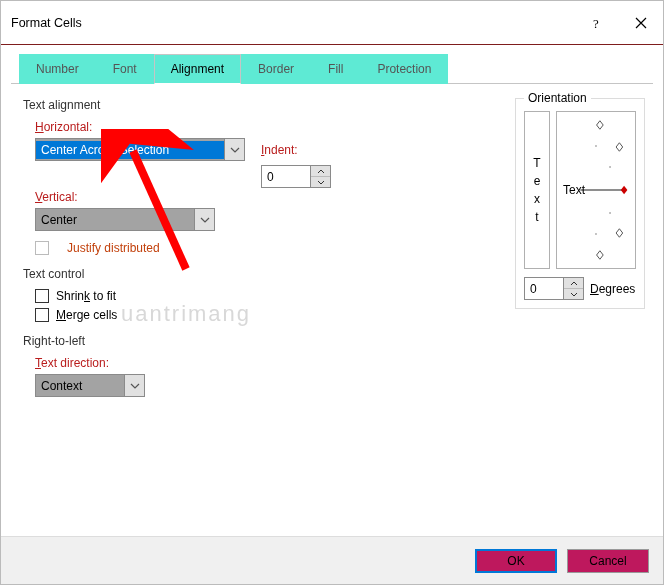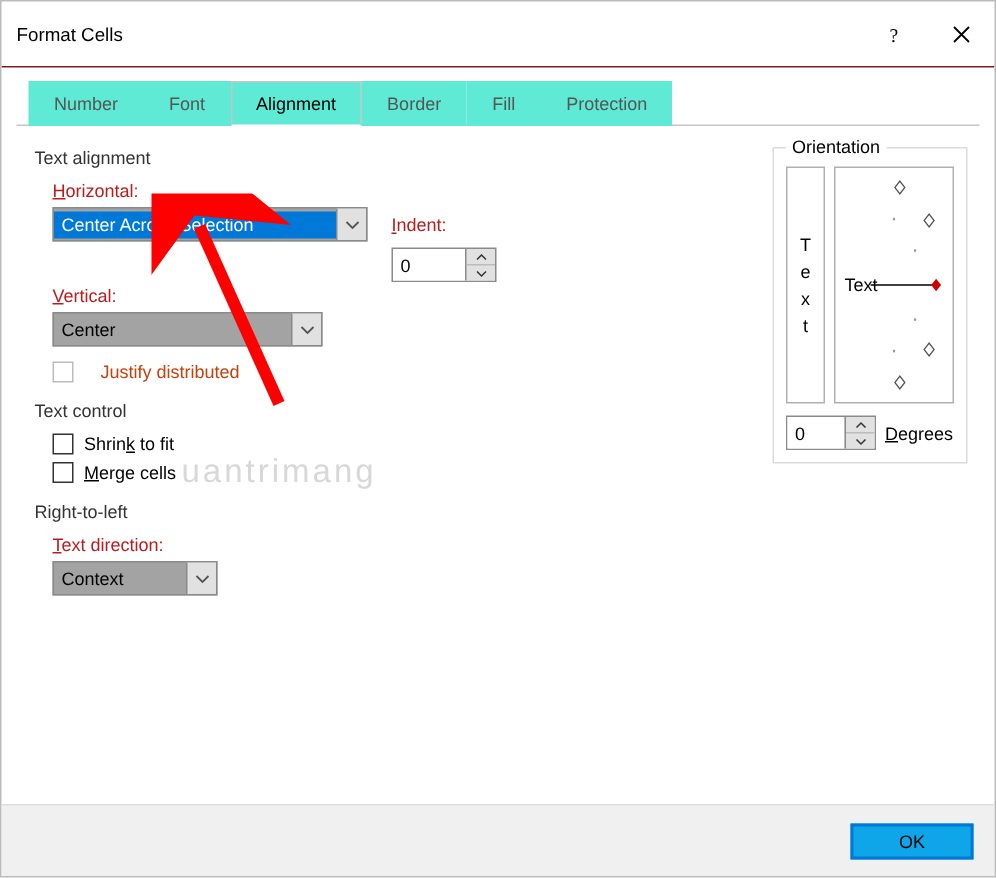--- a/index.html
+++ b/index.html
@@ -176,21 +176,21 @@
     display: flex;
     align-items: center;
     justify-content: flex-end;
     gap: 10px;
     padding: 0 14px;
   }
   .btn {
     min-width: 82px;
     height: 24px;
     border: 1px solid #999;
-    background: #0ea5e9;
+    background: #be185d;
     display: flex;
     align-items: center;
     justify-content: center;
   }
   .btn.default { border: 1px solid #0078d7; box-shadow: inset 0 0 0 1px #0078d7; }
   svg { display: block; }
   .watermark {
     position: absolute;
     left: 120px;
     top: 300px;
@@ -370,13 +370,14 @@
   <defs>
     <marker id="ah" markerWidth="14" markerHeight="14" refX="3" refY="7" orient="auto">
       <path d="M0,0 L14,7 L0,14 L4,7 Z" fill="#ff0000"></path>
     </marker>
   </defs>
   <line x1="85" y1="140" x2="32" y2="22" stroke="#ff0000" stroke-width="8" marker-end="url(#ah)"></line>
 </svg>
 
 <div class="footer">
   <div class="btn default">OK</div>
+  <div class="btn">Cancel</div>
 </div>
 
 </body></html>

